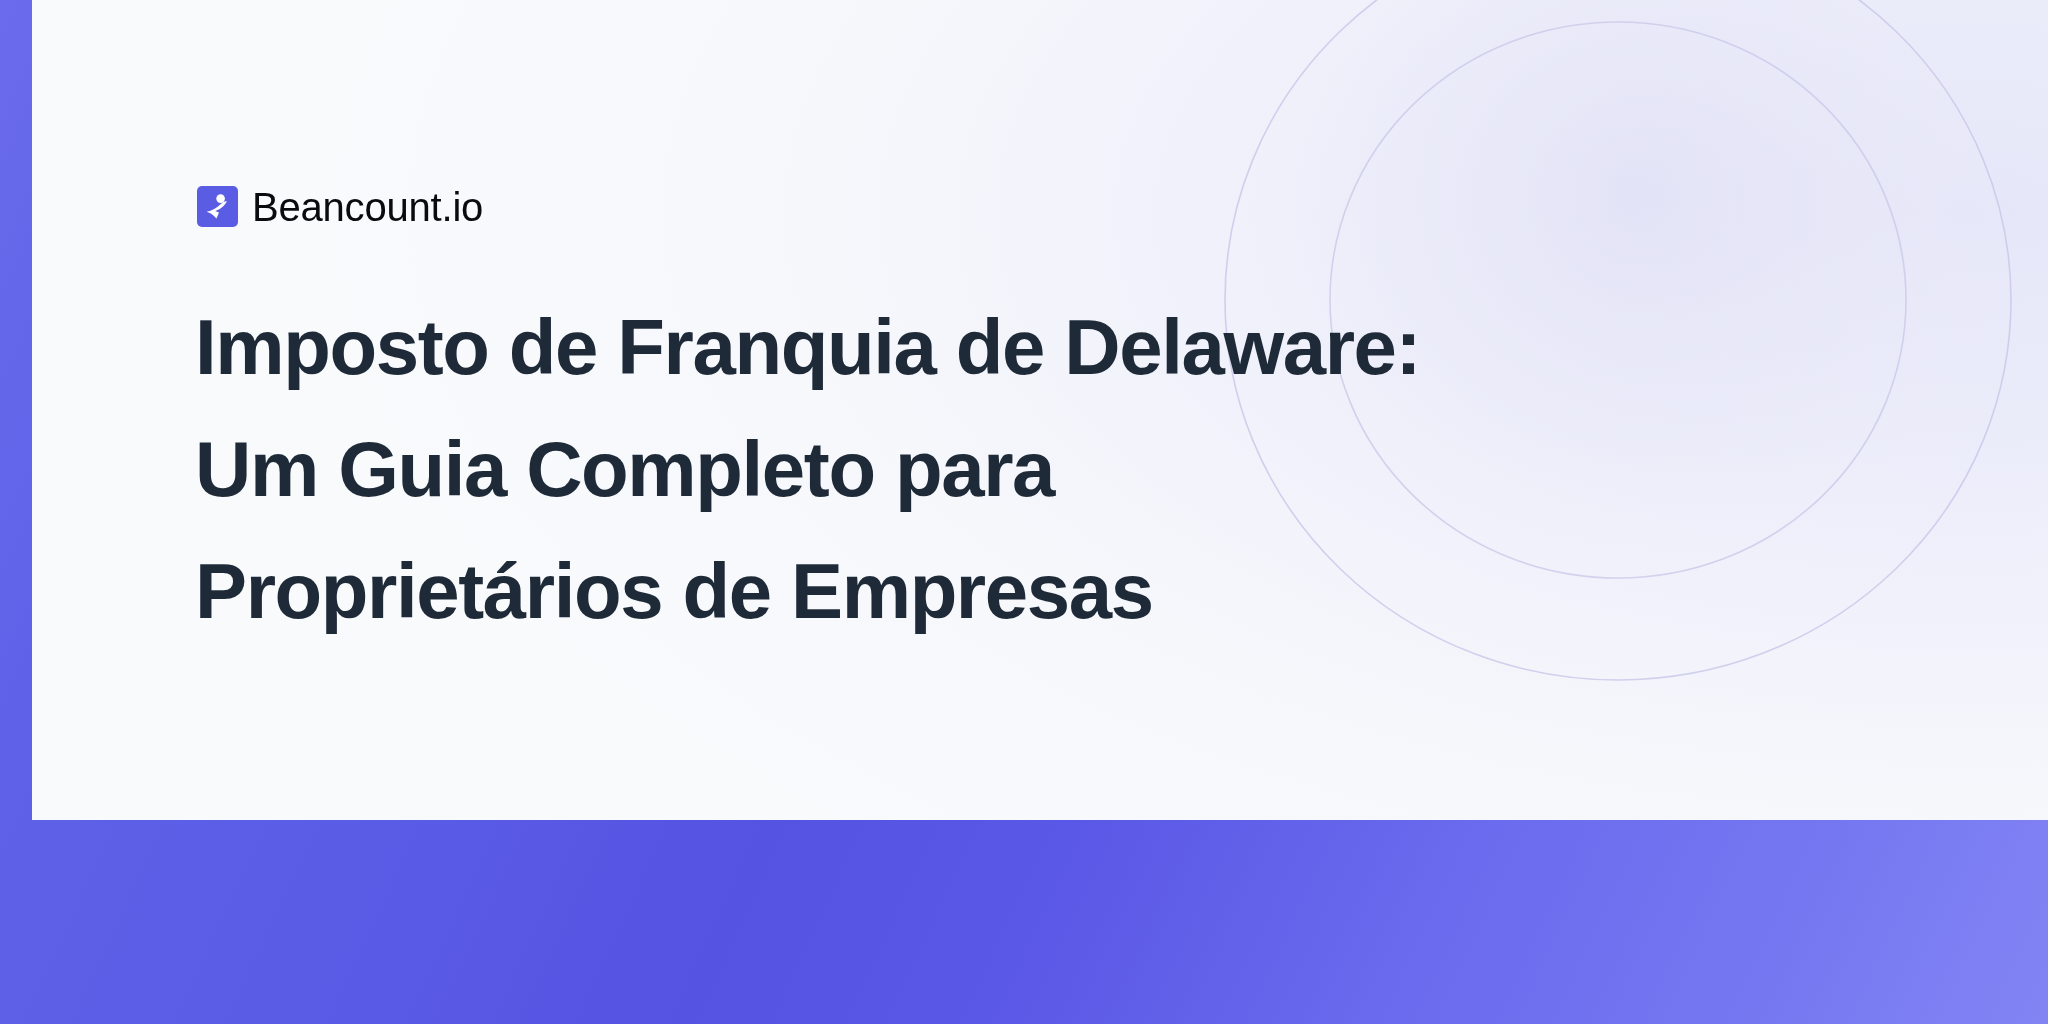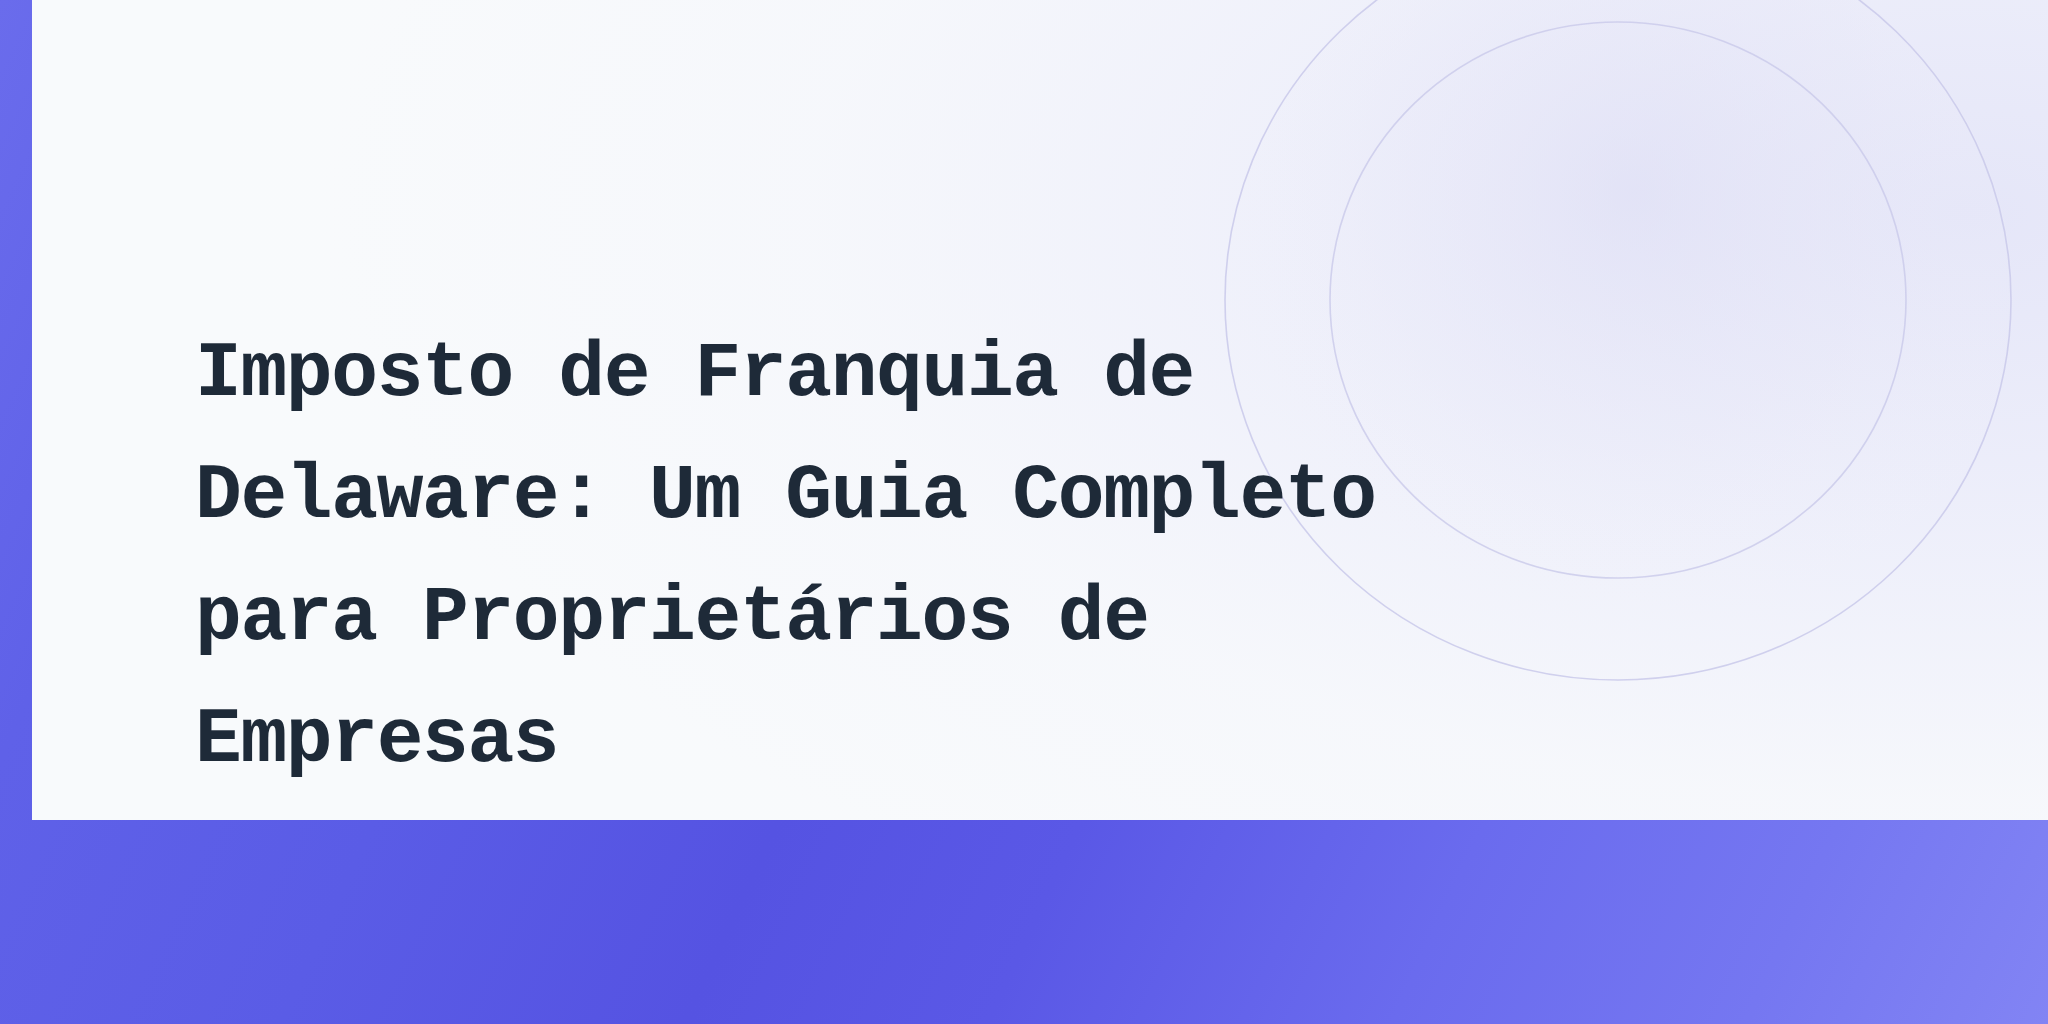--- a/index.html
+++ b/index.html
@@ -86,29 +86,28 @@
     font-weight: 400;
     color: #0a0a0f;
     letter-spacing: -0.2px;
     white-space: nowrap;
   }
 
   
   .headline {
     position: absolute;
     left: 163px;
-    top: 313px;
+    top: 286px;
     width: 1330px;
     margin: 0;
     font-size: 78px;
     line-height: 122px;
     font-weight: 700;
     letter-spacing: -1.4px;
     color: #1e2a38;
-    font-family: Liberation Mono, monospace;
   }
 </style>
 </head>
 <body>
 
 <div id="stage">
 
   <div class="backdrop"></div>
 
   <div class="hero-card">
@@ -121,17 +120,30 @@
             <stop offset="55%" stop-color="#e7e7f7" stop-opacity="0.30"></stop>
             <stop offset="100%" stop-color="#f4f4fa" stop-opacity="0"></stop>
           </radialGradient>
         </defs>
         <ellipse cx="470" cy="300" rx="395" ry="382" fill="url(#ringGlow)"></ellipse>
         <ellipse cx="470" cy="300" rx="393" ry="380" fill="none" stroke="#c9c9ea" stroke-opacity="0.85" stroke-width="1.6"></ellipse>
         <ellipse cx="470" cy="300" rx="288" ry="278" fill="none" stroke="#c9c9ea" stroke-opacity="0.80" stroke-width="1.6"></ellipse>
       </svg>
     </div>
 
+    <div class="brand">
+      <span class="brand-mark">
+        <svg width="30" height="30" viewBox="0 0 30 30" aria-hidden="true">
+          <circle cx="17.6" cy="6.6" r="4.3" fill="#ffffff"></circle>
+          <path d="M23.9 9.2 C21.6 14.0 17.2 17.4 12.2 19.0
+                   L16.0 20.6 L13.5 26.4
+                   C10.1 22.9 7.2 20.8 3.6 19.8
+                   C9.0 18.6 13.9 16.1 17.8 12.0
+                   C19.7 10.1 21.6 8.9 23.9 9.2 Z" fill="#ffffff"></path>
+        </svg>
+      </span>
+      <span class="brand-name">Beancount.io</span>
+    </div>
 
     <h1 class="headline">Imposto de Franquia de Delaware: Um Guia Completo para Proprietários de Empresas</h1>
 
   </div>
 </div>
 
 </body></html>

